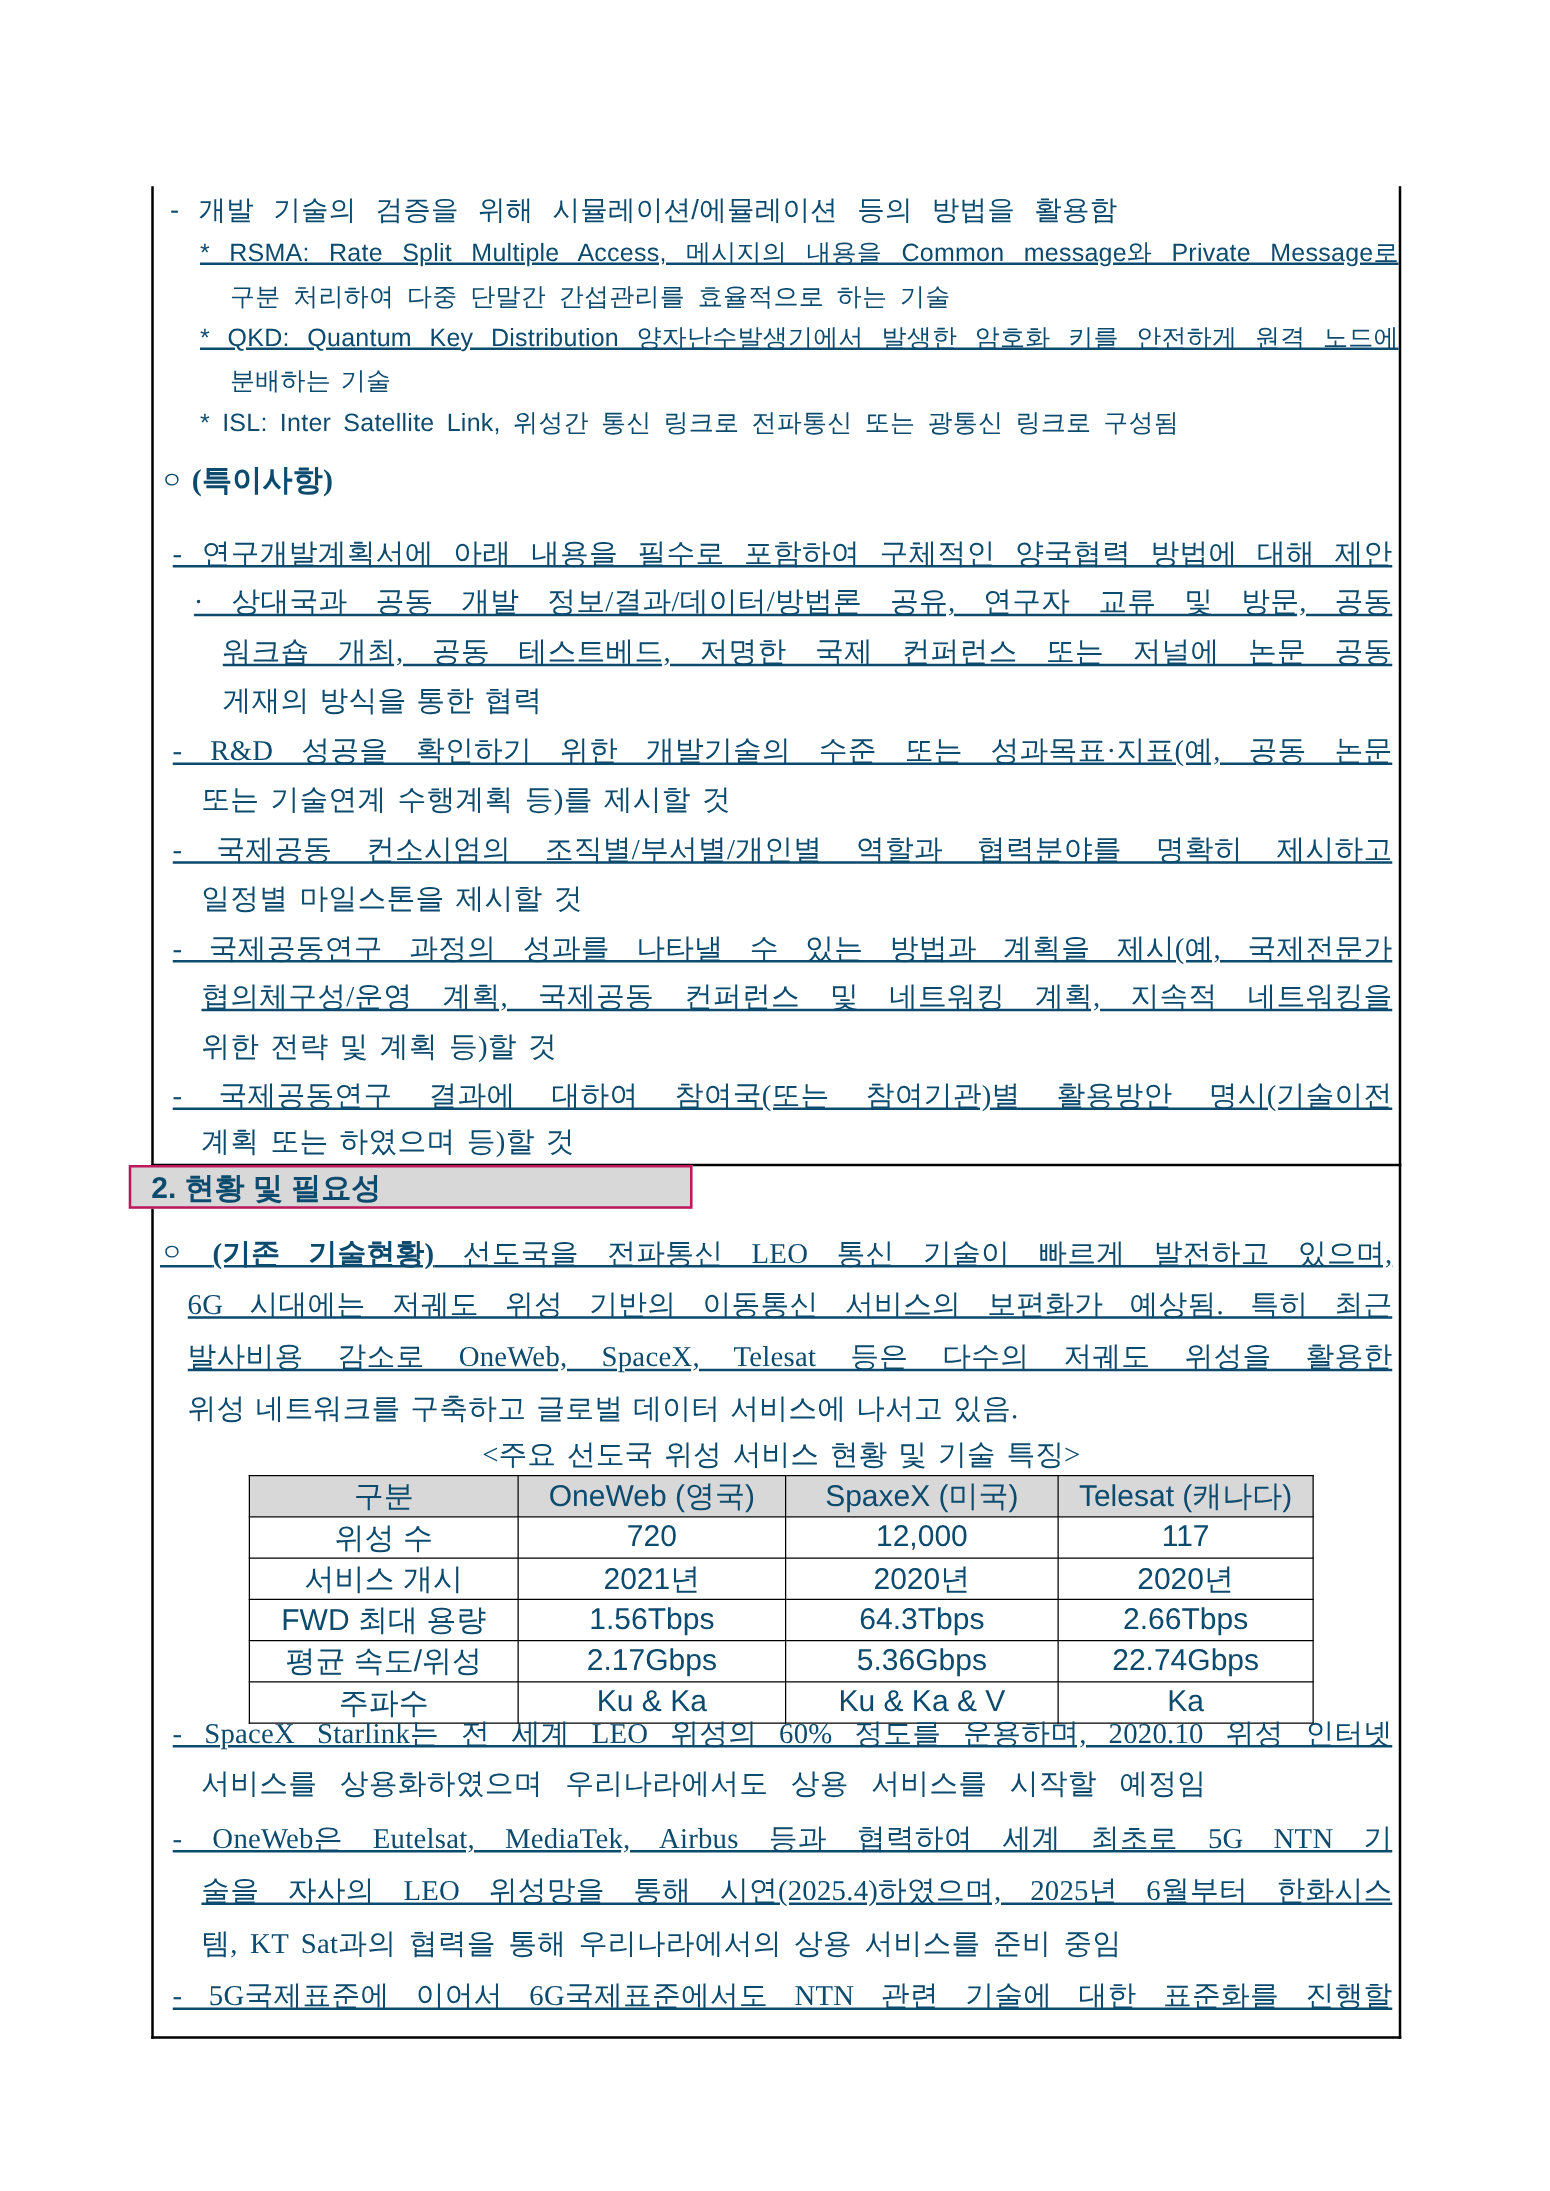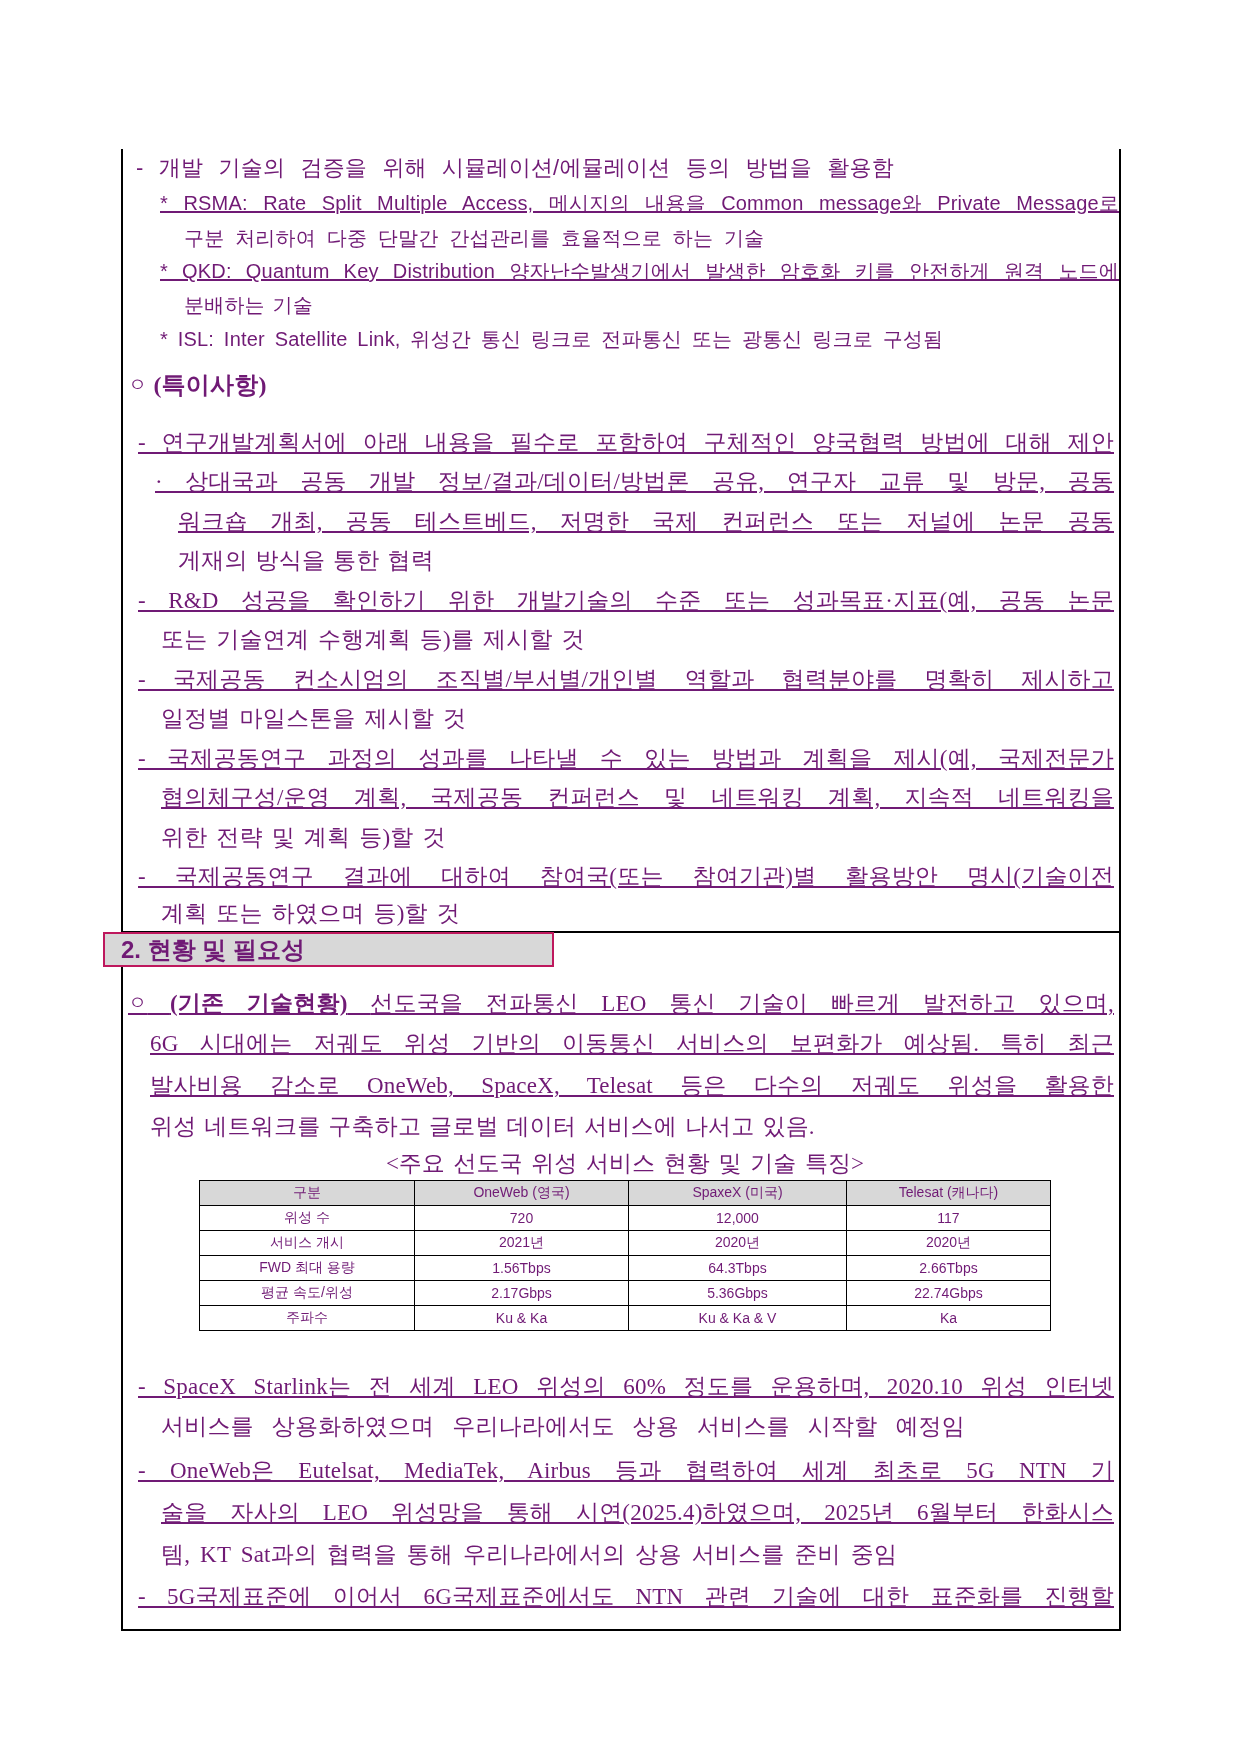--- a/index.html
+++ b/index.html
@@ -1,50 +1,50 @@
 <!DOCTYPE html>
 <html style="--header-fill: #d8d8d8; --table-header-fill: #d8d8d8;"><head>
 <meta charset="utf-8">
 <style>
   html,body{margin:0;padding:0;background:#fff;}
   .page{position:relative;width:1240px;height:1753px;background:#fff;overflow:hidden;
-        font-family:"Liberation Serif","DejaVu Serif",serif;color:#701a75;}
+        font-family:"Liberation Serif","DejaVu Serif",serif;color:#0c4a6e;}
   .frame{position:absolute;left:121px;top:149px;width:996px;height:1480px;
          border-left:2px solid #000;border-right:2px solid #000;border-bottom:2px solid #000;}
   .divider{position:absolute;left:121px;top:931px;width:1000px;height:0;border-top:2px solid #000;}
   .ln{position:absolute;font-size:23px;line-height:29px;white-space:nowrap;letter-spacing:0.2px;}
   .sn{font-family:"Liberation Sans","DejaVu Sans",sans-serif;font-size:20px;line-height:26px;}
   .j{white-space:normal;text-align:justify;text-align-last:justify;word-break:keep-all;
      overflow:hidden;max-height:31px;text-decoration:underline;}
   .b{font-weight:bold;}
   .bullet-circle{font-size:19px;vertical-align:2px;}
   .sec-head{position:absolute;left:103px;top:932px;width:451px;height:35px;
             background:var(--header-fill,#d8d8d8);border:2px solid #be185d;box-sizing:border-box;
             display:flex;align-items:center;padding-left:16px;
             font-family:"Liberation Sans","DejaVu Sans",sans-serif;font-weight:bold;font-size:24px;}
   .caption{position:absolute;left:199px;top:1148px;width:852px;text-align:center;
            font-size:23px;word-spacing:3px;}
   .tbl-wrap{position:absolute;left:199px;top:1180px;}
   table.cmp{border-collapse:collapse;table-layout:fixed;
-            font-family:"Liberation Sans","DejaVu Sans",sans-serif;font-size:14px;}
+            font-family:"Liberation Sans","DejaVu Sans",sans-serif;font-size:24px;}
   table.cmp td,table.cmp th{border:1.5px solid #000;height:24px;text-align:center;
             vertical-align:middle;padding:0 4px;font-weight:normal;overflow:hidden;white-space:nowrap;}
   table.cmp tr.hdr td{background:var(--table-header-fill,#d8d8d8);}
 </style>
 </head>
 <body>
 
 <div class="page">
 
   <div class="frame"></div>
 
   <div class="ln sn" style="left:136px;top:155px;font-size:22px;word-spacing:9px;">- 개발 기술의 검증을 위해 시뮬레이션/에뮬레이션 등의 방법을 활용함</div>
 
   <div class="ln sn j" style="left:160px;top:190px;width:959px;">* RSMA: Rate Split Multiple Access, 메시지의 내용을 Common message와 Private Message로</div>
-  <div class="ln sn" style="left:184px;top:225px;word-spacing:5px;">구분 처리하여 다중 단말간 간섭관리를 효율적으로 하는 기술</div>
+  <div class="ln sn" style="left:184px;top:225px;word-spacing:5px;font-family:Liberation Serif, serif;">구분 처리하여 다중 단말간 간섭관리를 효율적으로 하는 기술</div>
   <div class="ln sn j" style="left:160px;top:258px;width:959px;">* QKD: Quantum Key Distribution 양자난수발생기에서 발생한 암호화 키를 안전하게 원격 노드에</div>
   <div class="ln sn" style="left:184px;top:292px;word-spacing:2px;">분배하는 기술</div>
   <div class="ln sn" style="left:160px;top:326px;word-spacing:4px;">* ISL: Inter Satellite Link, 위성간 통신 링크로 전파통신 또는 광통신 링크로 구성됨</div>
 
   <div class="ln" style="left:128px;top:370px;font-size:24px;">
     <span class="bullet-circle">ㅇ</span>
     <span class="b">(특이사항)</span>
   </div>
 
   <div class="ln j" style="left:138px;top:428px;width:976px;">- 연구개발계획서에 아래 내용을 필수로 포함하여 구체적인 양국협력 방법에 대해 제안</div>

